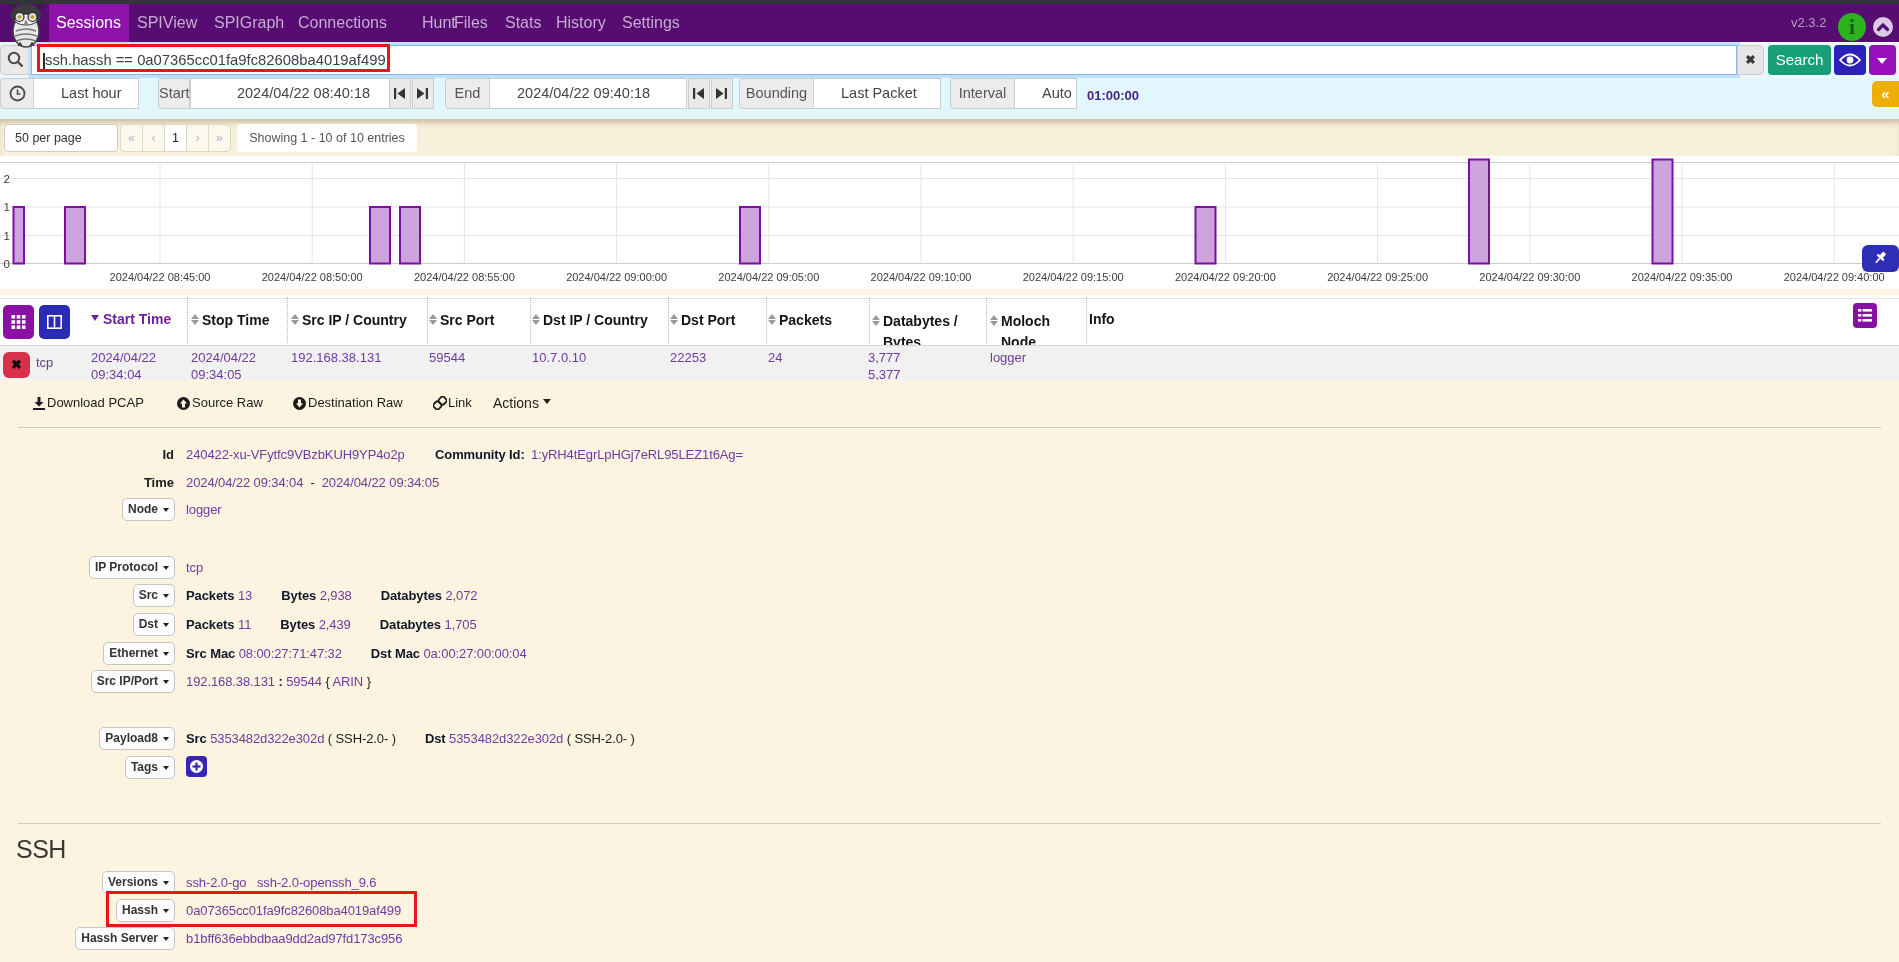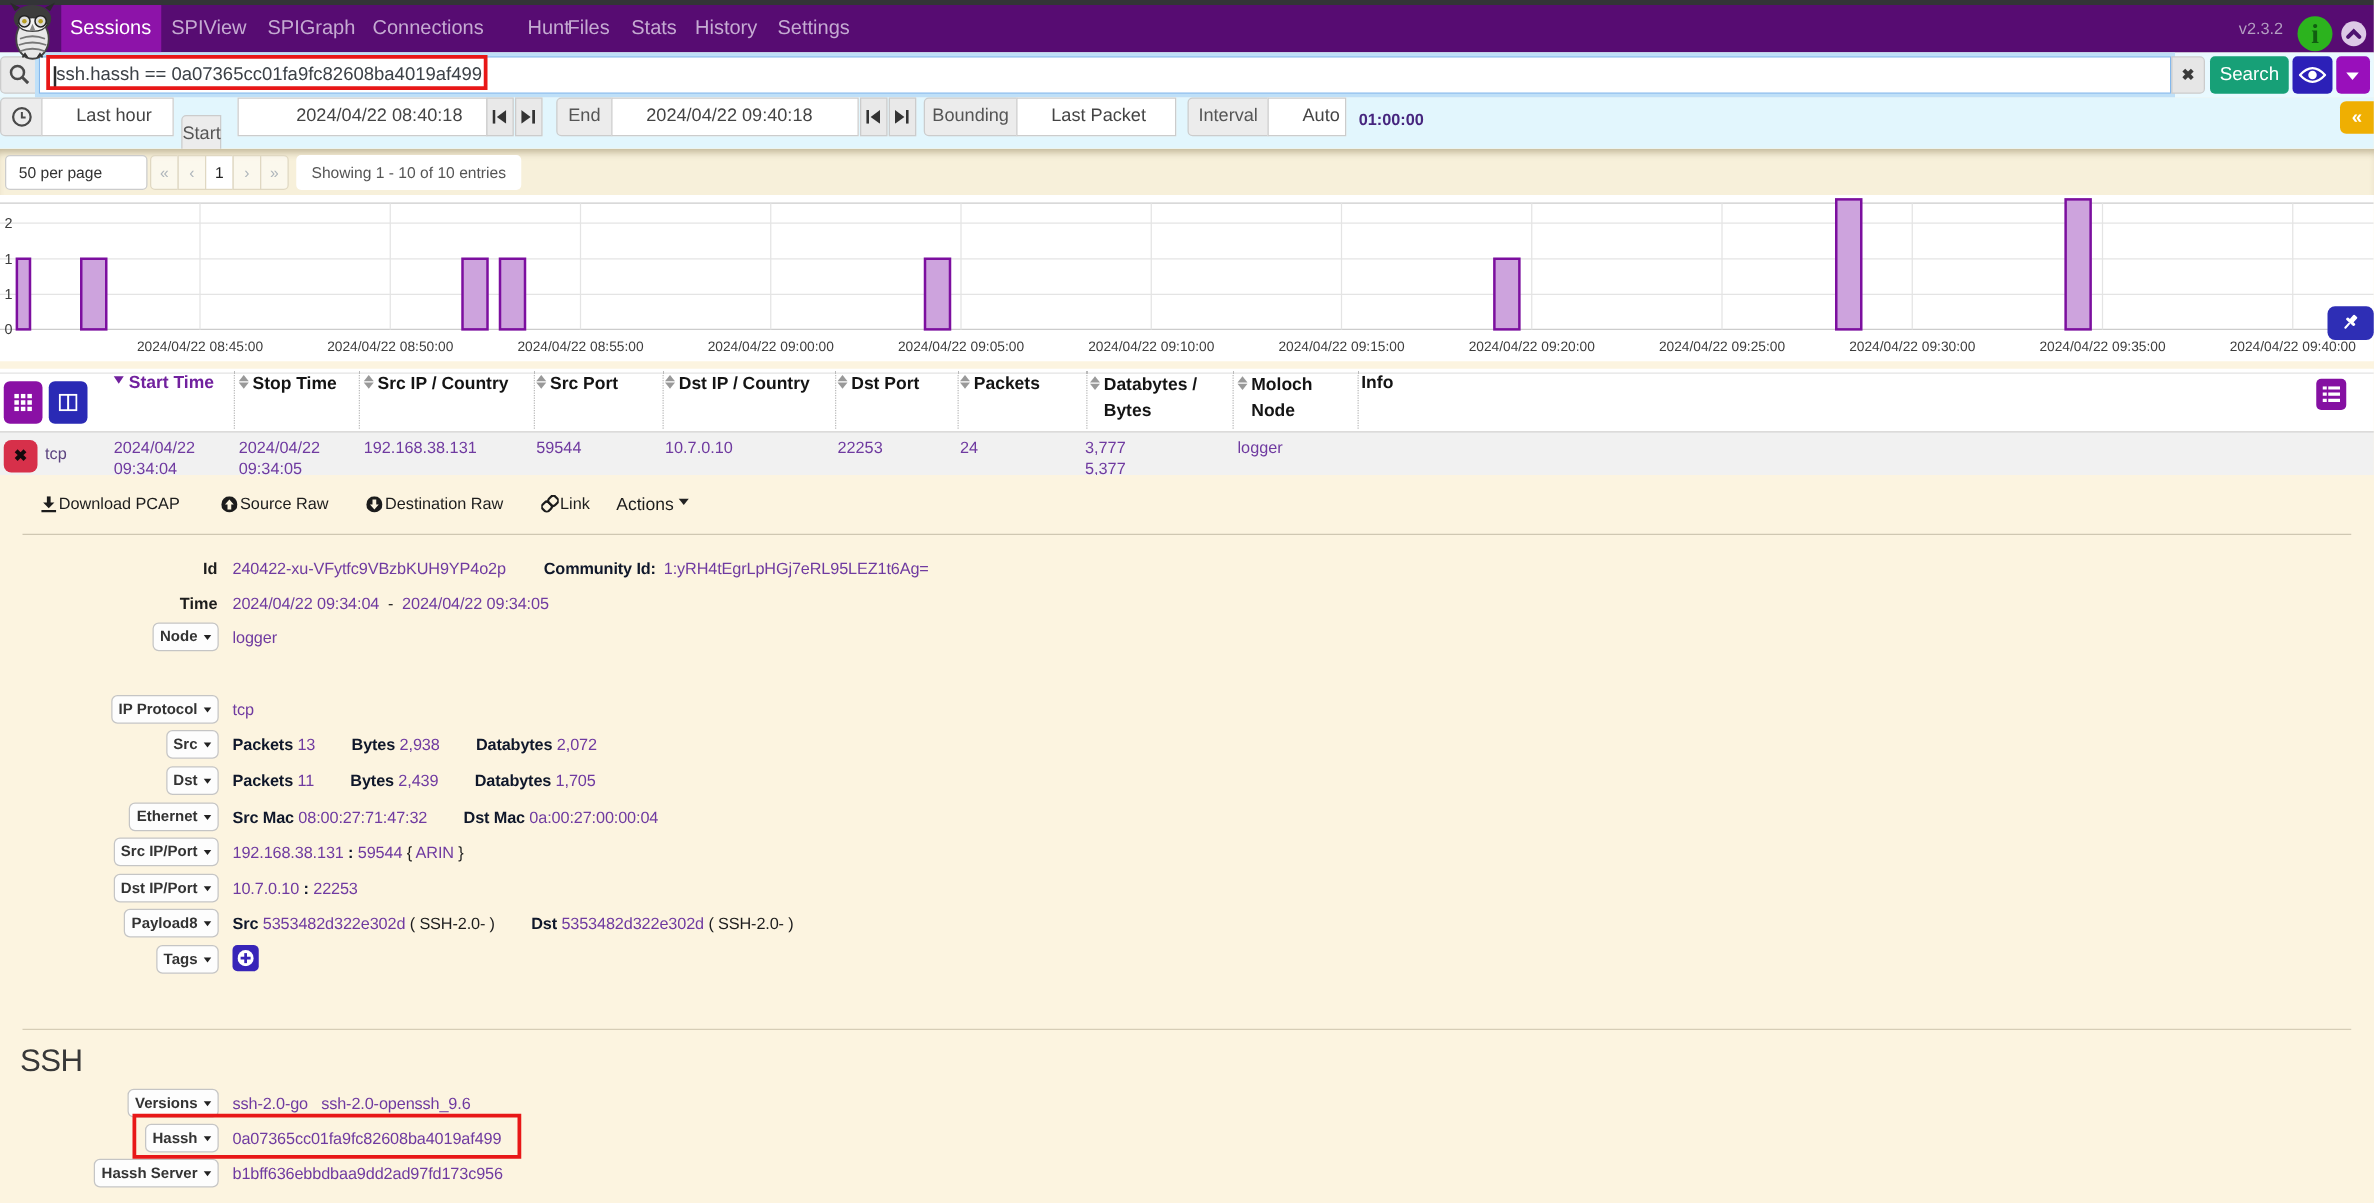--- a/index.html
+++ b/index.html
@@ -38,21 +38,21 @@
 #pagerow { position:absolute; left:0; top:119px; width:1899px; height:37px; background:#f7f0da; box-shadow:inset 0 6px 6px -3px rgba(125,105,65,.42); }
 #pp-select { position:absolute; left:4px; top:5px; width:114px; height:28px; background:#fff; border:1px solid #ccc; border-radius:4px; font-size:12.5px; color:#333; line-height:26px; padding-left:10px; }
 .pgbtn { position:absolute; top:5px; width:23px; height:28px; background:rgba(255,255,255,.5); border:1px solid #e0d8c2; text-align:center; line-height:26px; font-size:12.5px; color:#aeb5bb; }
 #pg1 { background:#fff; color:#222; }
 #showpill { position:absolute; left:237px; top:5px; width:180px; height:28px; background:#fff; border-radius:4px; text-align:center; font-size:12.5px; color:#555; line-height:28px; }
 
 #chart { position:absolute; left:0; top:156px; width:1899px; height:133px; background:#fff; }
 #pinbtn { position:absolute; left:1862px; top:89px; width:37px; height:27px; background:#2e2eb5; border-radius:6px; }
 
 #thead { position:absolute; left:0; top:295px; width:1899px; height:50px; background:#fff; font-size:14px; font-weight:bold; color:#141414; }
-.hcol { position:absolute; top:2px; white-space:nowrap; }
+.hcol { position:absolute; top:16px; white-space:nowrap; }
 .sortico { display:inline-block; width:9px; height:14px; position:relative; margin-right:2px; }
 .sortico i { position:absolute; left:0; width:0; height:0; border:4.5px solid transparent; }
 .sortico .u { top:-1px; border-bottom:5px solid #999; }
 .sortico .d { top:9px; border-top:5px solid #999; }
 .hsep { position:absolute; top:2px; height:46px; border-left:1px dotted #bbb; }
 .hbtn { position:absolute; border-radius:4px; }
 #thead .purplecol { color:#71219e; }
 .dtri { display:inline-block; width:0; height:0; border:4.8px solid transparent; border-top:6.5px solid #71219e; vertical-align:-1px; margin-right:4px; }
 #trow { position:absolute; left:0; top:345px; width:1899px; height:35px; background:#f1f1f1; font-size:13px; border-top:1px solid #d4d4d4; }
 #trow .v { position:absolute; color:#6f3aa0; line-height:16.5px; top:4px; white-space:pre; }
@@ -128,21 +128,21 @@
       </svg>
     </div>
   <div id="caret-btn"></div>
 </div>
 <div id="timerow">
   <div class="taddon" style="left:0;width:34px;border-radius:4px 0 0 4px;"><svg width="17" height="17" viewBox="0 0 17 17" style="margin-top:6px;">
         <circle cx="8.5" cy="8.5" r="7" stroke="#4a4a4a" stroke-width="1.8" fill="none"></circle>
         <path d="M8.5 4.5 L8.5 9 L11.5 9" stroke="#4a4a4a" stroke-width="1.6" fill="none"></path>
       </svg></div>
   <div class="tfield" style="left:33px;width:106px;">Last hour</div>
-  <div class="taddon" style="left:145px;width:32px;border-radius:4px 0 0 4px;margin-top:14px;">Start</div>
+  <div class="taddon" style="left:158px;width:32px;border-radius:4px 0 0 4px;">Start</div>
   <div class="tfield" style="left:190px;width:200px;text-align:center;">2024/04/22 08:40:18</div>
   <div class="tbtn" style="left:389px;"><svg width="11" height="11" viewBox="0 0 11 11" style="margin:9px 0 0 4px;">
         <rect x="0" y="0" width="2.2" height="11" fill="#333"></rect>
         <path d="M11 0 L3.5 5.5 L11 11 Z" fill="#333"></path>
       </svg></div>
   <div class="tbtn" style="left:412px;"><svg width="11" height="11" viewBox="0 0 11 11" style="margin:9px 0 0 4px;">
         <path d="M0 0 L7.5 5.5 L0 11 Z" fill="#333"></path>
         <rect x="8.8" y="0" width="2.2" height="11" fill="#333"></rect>
       </svg></div>
   <div class="taddon" style="left:445px;width:45px;border-radius:4px 0 0 4px;">End</div>
@@ -346,24 +346,20 @@
     <div class="fvals"><b>Packets</b> 11<b class="g">Bytes</b> 2,439<b class="g">Databytes</b> 1,705</div>
   </div>
   <div class="frow" style="top:262px;">
     <div class="fbtn">Ethernet</div>
     <div class="fvals"><b>Src Mac</b> 08:00:27:71:47:32<b class="g">Dst Mac</b> 0a:00:27:00:00:04</div>
   </div>
   <div class="frow" style="top:290px;">
     <div class="fbtn">Src IP/Port</div>
     <div class="fvals">192.168.38.131 <b>:</b> 59544 <span style="color:#1c1c1c">{</span> ARIN <span style="color:#1c1c1c">}</span></div>
   </div>
-  <div class="frow" style="top:319px;">
-    <div class="fbtn">Dst IP/Port</div>
-    <div class="fvals">10.7.0.10 <b>:</b> 22253</div>
-  </div>
   <div class="frow" style="top:347px;">
     <div class="fbtn">Payload8</div>
     <div class="fvals"><b>Src</b> 5353482d322e302d <span style="color:#1c1c1c">( SSH-2.0- )</span><b class="g">Dst</b> 5353482d322e302d <span style="color:#1c1c1c">( SSH-2.0- )</span></div>
   </div>
   <div class="frow" style="top:376px;">
     <div class="fbtn">Tags</div>
     <div style="position:absolute;left:186px;top:0;width:21px;height:21px;background:#3724b8;border-radius:4px;"><svg width="13" height="13" viewBox="0 0 13 13" style="margin:4px 0 0 4px;">
           <circle cx="6.5" cy="6.5" r="6.5" fill="#fff"></circle>
           <rect x="5.4" y="2.5" width="2.2" height="8" fill="#3724b8"></rect>
           <rect x="2.5" y="5.4" width="8" height="2.2" fill="#3724b8"></rect>

